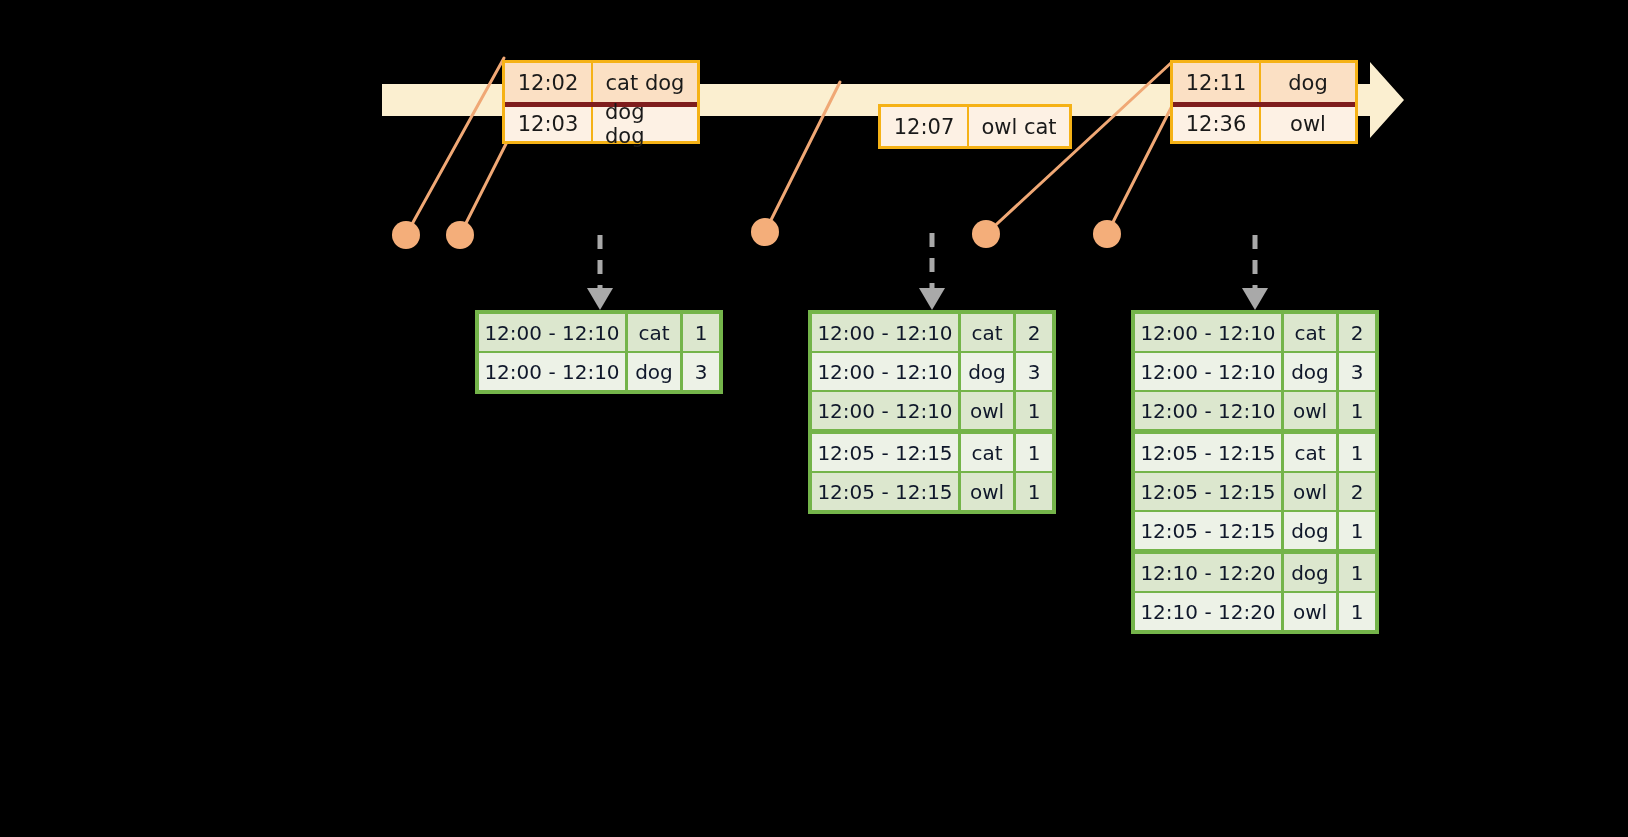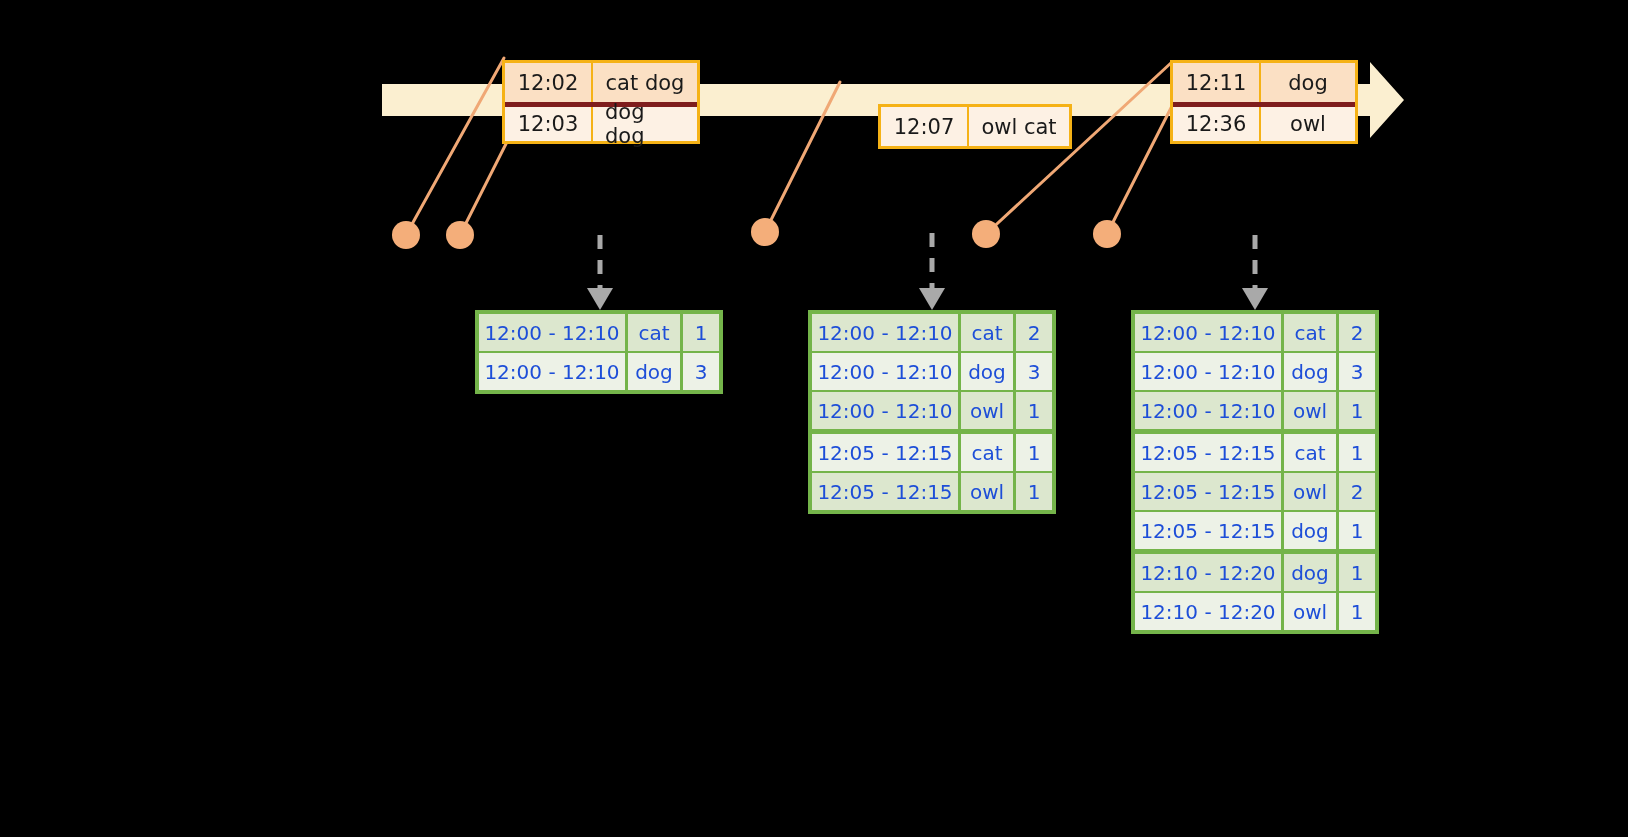--- a/index.html
+++ b/index.html
@@ -79,21 +79,21 @@
     box-sizing: border-box;
   }
   .res-row + .res-row { margin-top: 2px; }
   .res-row.grp-break { margin-top: 5px; }
   .rcell {
     box-sizing: border-box;
     display: flex;
     align-items: center;
     justify-content: center;
     font-size: 20px;
-    color: #1d4ed8;
+    color: #0f172a;
     white-space: nowrap;
   }
   .rcell + .rcell { margin-left: 3px; }
   .c-window { width: 146px; }
   .c-key    { width: 52px; }
   .c-count  { width: 36px; }
   .g-dark  { background: #DCE7CE; }
   .g-light { background: #EDF2E7; }
 </style>
 </head>

